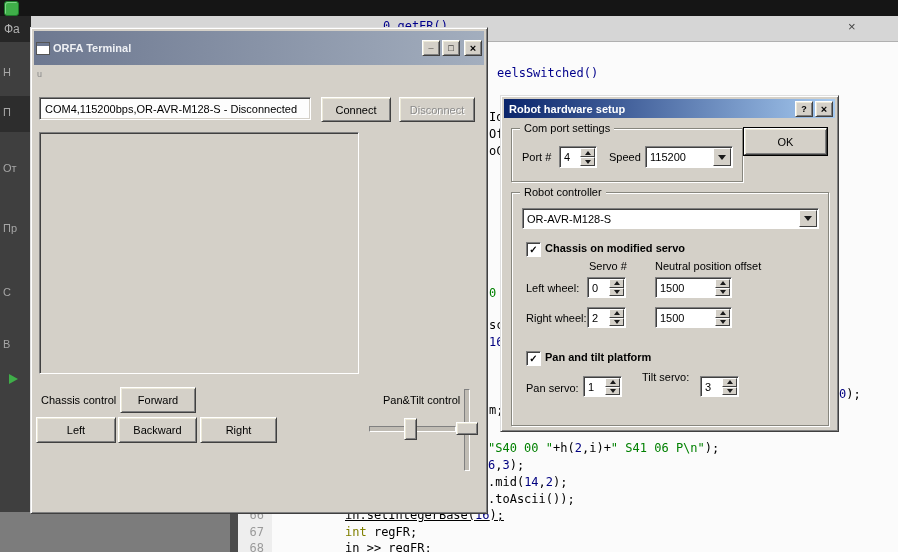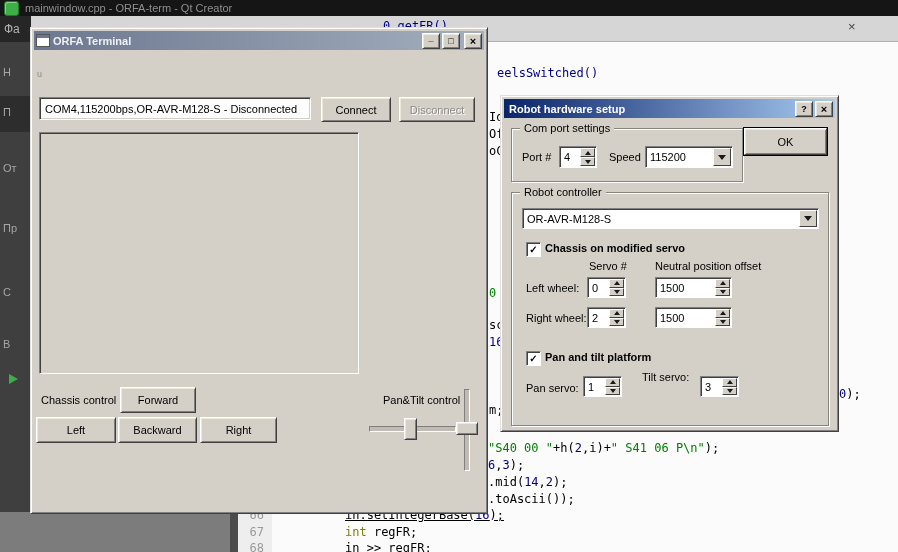--- a/index.html
+++ b/index.html
@@ -75,21 +75,20 @@
   .termicon{width:12px;height:11px;background:#fff;border:1px solid #555;}
   .termicon i{display:block;height:3px;background:#6d7890;}
 </style>
 </head>
 <body>
 
 <div id="screen">
 
   <div class="abs ide-title" style="left:0;top:0;width:898px;height:16px;">
     <span class="qticon" style="margin-left:4px;"></span>
-    <span style="color:#8f8f8f;font-size:11px;margin-left:6px;white-space:nowrap;">mainwindow.cpp - ORFA-term - Qt Creator</span>
   </div>
   <div class="abs menu-stub" style="left:0;top:16px;width:31px;height:26px;">
     <span class="abs" style="left:4px;top:6px;">Фа</span>
   </div>
   <div class="abs toolbar" style="left:31px;top:16px;width:867px;height:25px;">
     <span class="abs mono fn" style="left:352px;top:3px;">0.getFR()</span>
     <span class="abs" style="left:817px;top:3px;color:#444;font-size:13px;">×</span>
   </div>
 
   <div class="abs sidebar" style="left:0;top:42px;width:30px;height:470px;">
@@ -124,21 +123,21 @@
     <div class="abs mono" style="left:216px;top:399px;"><span class="str">"S40 00 "</span><span class="pln">+h(</span><span class="num">2</span><span class="pln">,i)+</span><span class="str">" S41 06 P\n"</span><span class="pln">);</span></div>
     <div class="abs mono" style="left:216px;top:416px;"><span class="num">6</span><span class="pln">,</span><span class="num">3</span><span class="pln">);</span></div>
     <div class="abs mono" style="left:216px;top:433px;"><span class="pln">.mid(</span><span class="num">14</span><span class="pln">,</span><span class="num">2</span><span class="pln">);</span></div>
     <div class="abs mono pln" style="left:216px;top:450px;">.toAscii());</div>
     <div class="abs mono" style="left:73px;top:466px;text-decoration:underline;"><span class="pln">in.setIntegerBase(</span><span class="num">16</span><span class="pln">);</span></div>
     <div class="abs mono" style="left:73px;top:483px;"><span class="kw">int</span><span class="pln"> regFR;</span></div>
     <div class="abs mono pln" style="left:73px;top:499px;">in &gt;&gt; regFR;</div>
   </div>
 
   <div class="abs window" style="left:30px;top:27px;width:456px;height:485px;z-index:10;">
-    <div class="abs titlebar-win tgrad-inactive" style="left:3px;top:3px;right:3px;height:19px;">
+    <div class="abs titlebar-win tgrad-inactive" style="left:3px;top:3px;right:3px;height:34px;">
       <span class="termicon">
           <i></i>
         </span>
       <span class="wtitle" style="color:#eef0f4;">ORFA Terminal</span>
       <span style="margin-left:auto;"></span>
       <div class="tbtn raised btn">
           <span style="margin-top:-6px;">_</span>
         </div>
       <div class="tbtn raised btn">
           <span>□</span>

